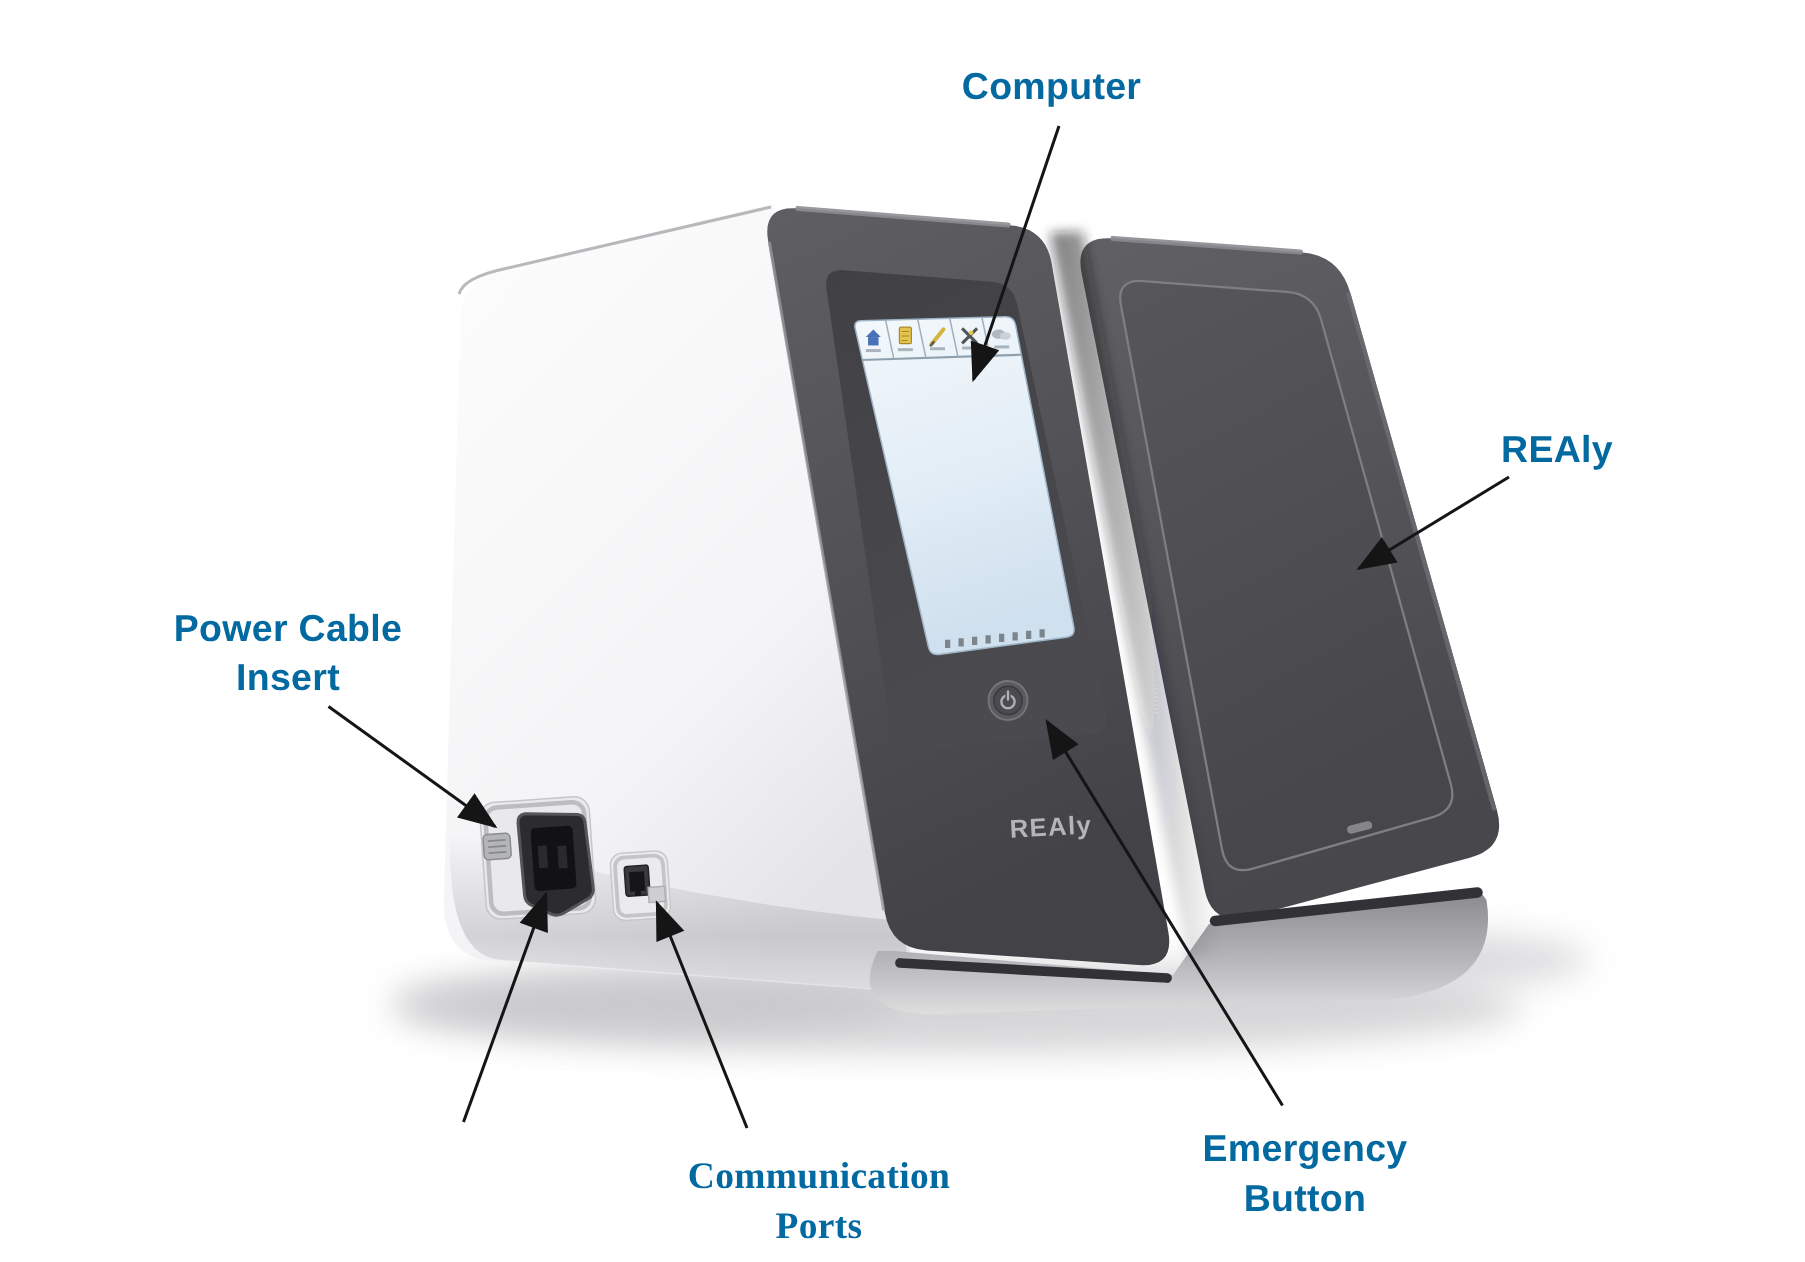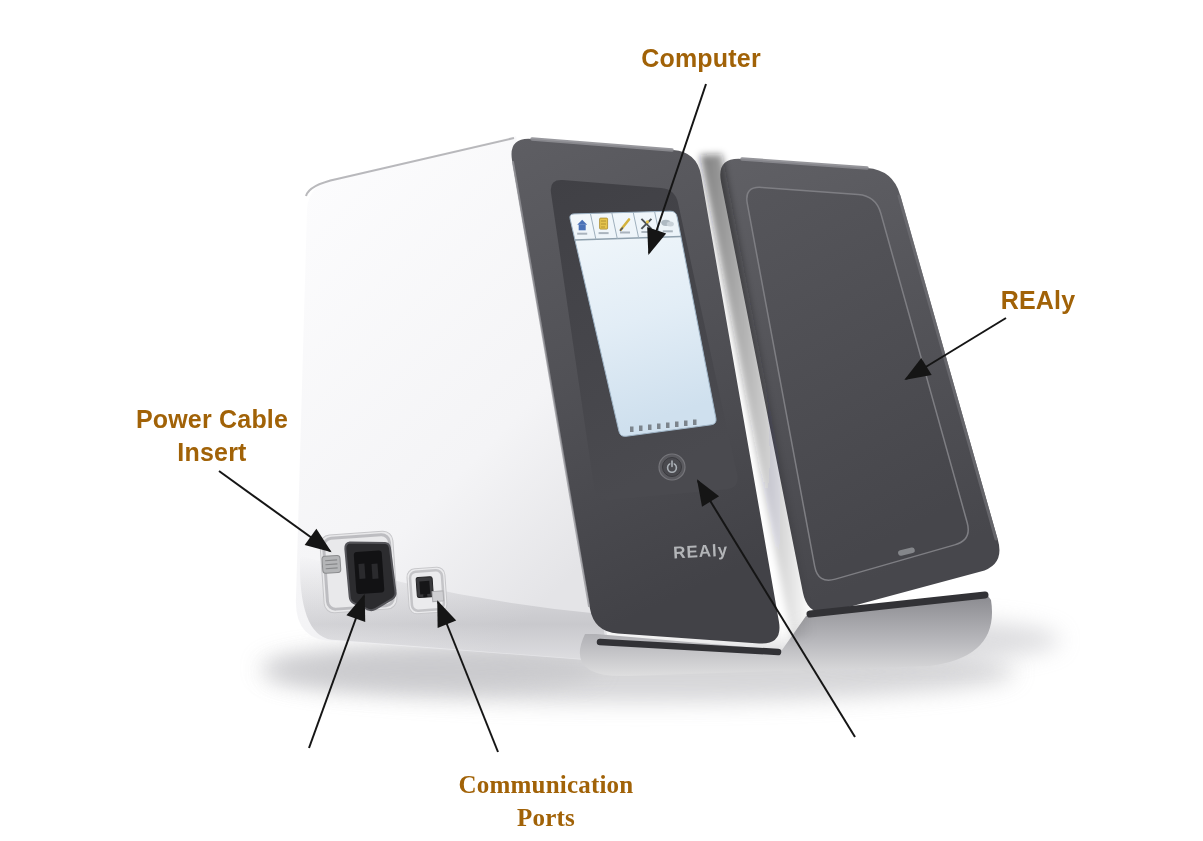--- a/index.html
+++ b/index.html
@@ -10,21 +10,21 @@
     font-family:"Liberation Sans", sans-serif;
     overflow:hidden;
   }
   .device-svg{position:absolute;left:0;top:0;}
   .callout{
     position:absolute;
     text-align:center;
     font-weight:bold;
     font-size:25px;
     line-height:33px;
-    color:#a16207;
+    color:#0369a1;
     white-space:pre-line;
     letter-spacing:0.2px;
   }
 </style>
 </head>
 <body>
 
 <div class="stage">
 
 <svg class="device-svg" width="1203" height="841" viewBox="0 0 1203 841">
@@ -218,18 +218,20 @@
     <line x1="1006" y1="318" x2="906" y2="379" marker-end="url(#arrowhead)"></line>
     <line x1="219" y1="471" x2="330" y2="551" marker-end="url(#arrowhead)"></line>
     <line x1="309" y1="748" x2="364" y2="596" marker-end="url(#arrowhead)"></line>
     <line x1="498" y1="752" x2="438" y2="602" marker-end="url(#arrowhead)"></line>
     <line x1="855" y1="737" x2="698" y2="481" marker-end="url(#arrowhead)"></line>
   </g>
 </svg>
 
 <div class="callout" style="left:601px;top:42px;width:200px;">Computer</div>
 <div class="callout" style="left:958px;top:284px;width:160px;">REAly</div>
-<div class="callout" style="left:112px;top:403px;width:200px;text-align:center;">Power Cable
+<div class="callout" style="left:92px;top:403px;width:200px;text-align:center;">Power Cable
 Insert</div>
 <div class="callout" style="left:426px;top:768px;width:240px;font-family:Liberation Serif, serif;">Communication
 Ports</div>
+<div class="callout" style="left:760px;top:750px;width:220px;">Emergency
+Button</div>
 
 </div>
 
 </body></html>

